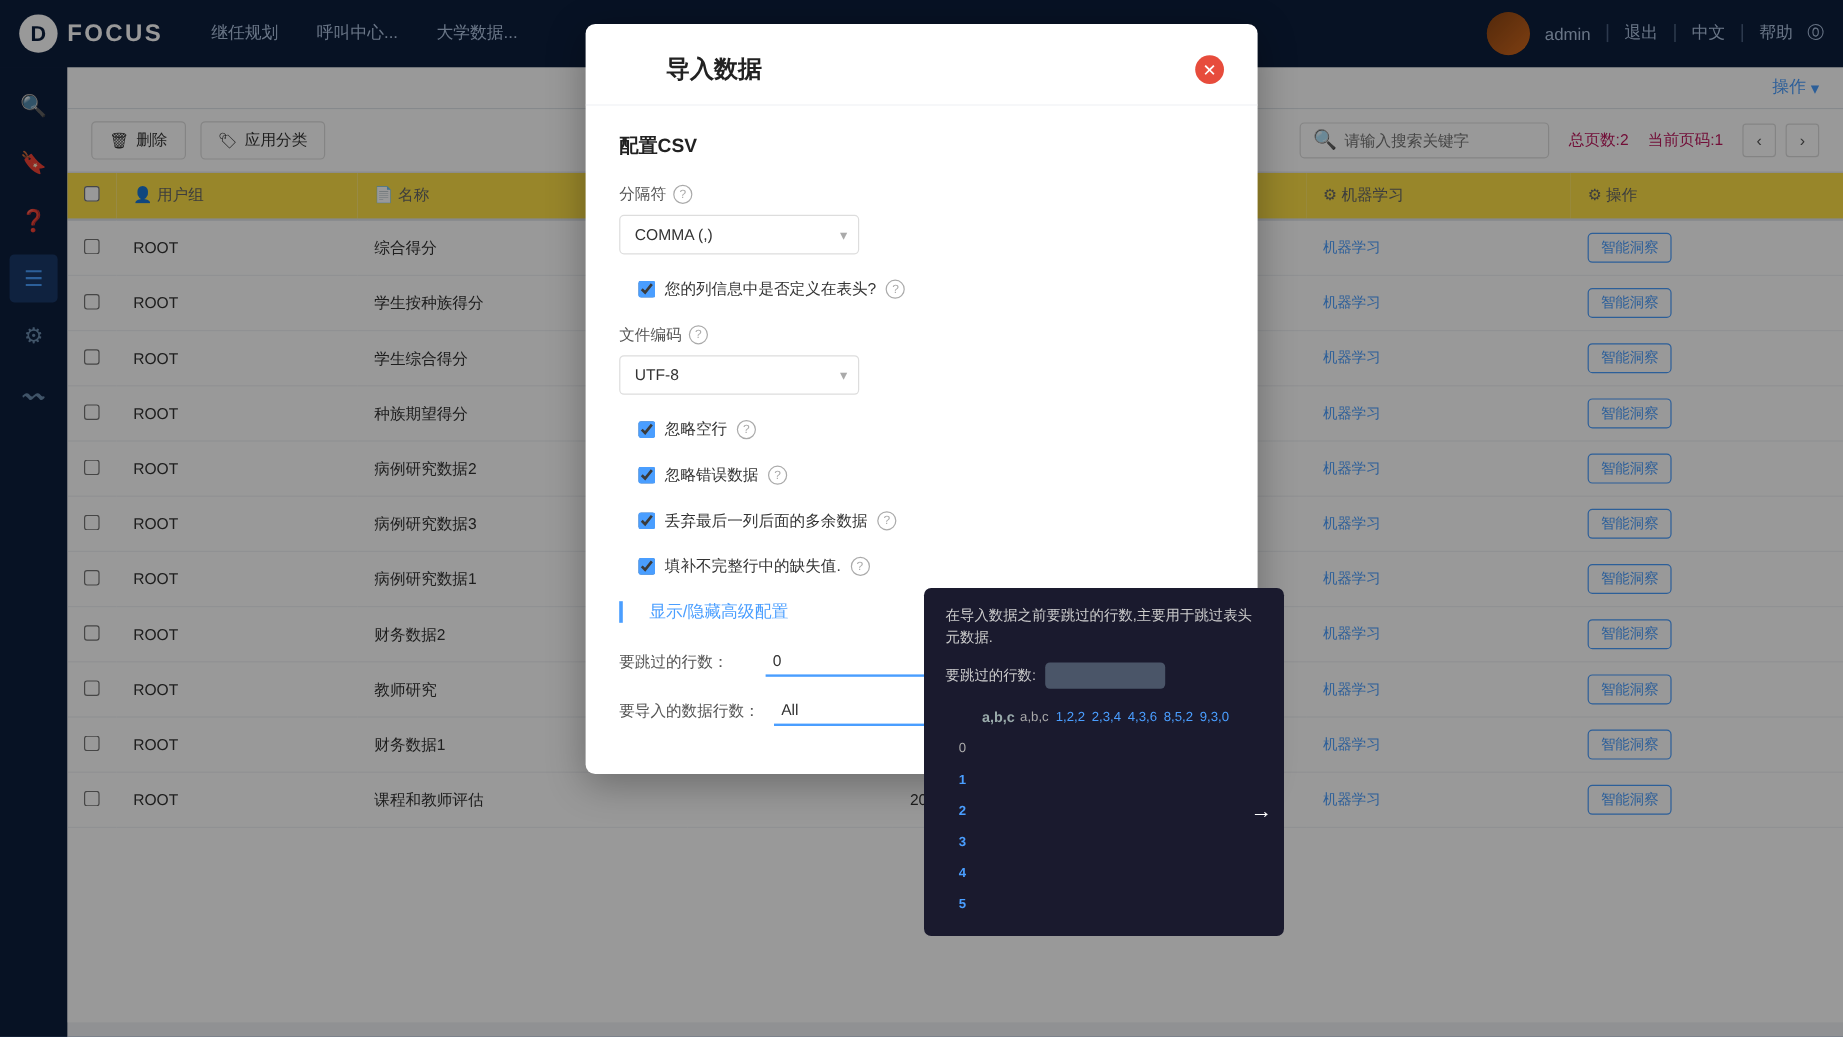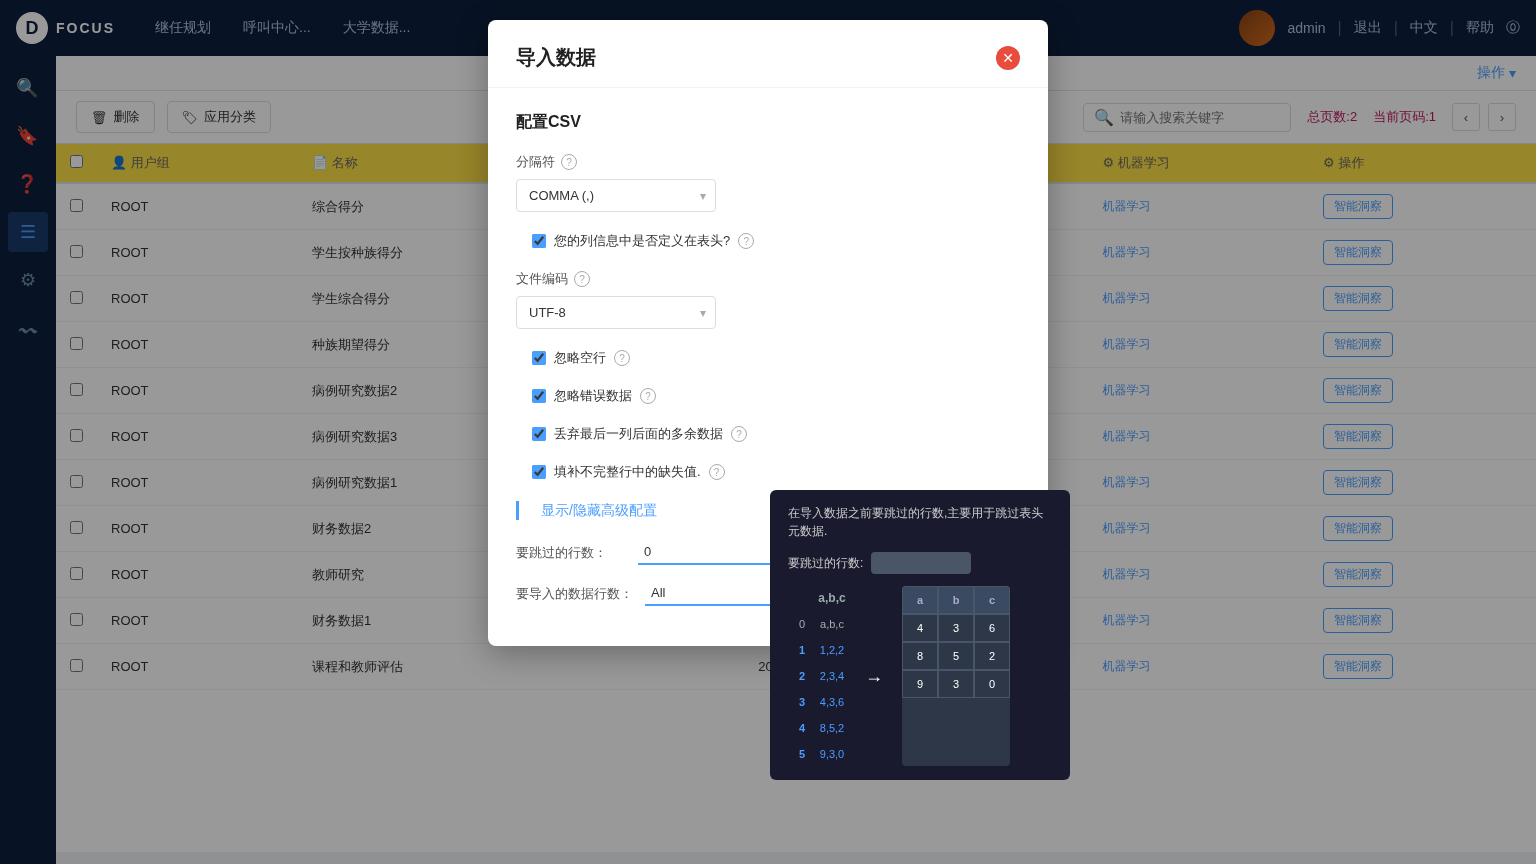--- a/index.html
+++ b/index.html
@@ -7,21 +7,21 @@
 
     
     .top-nav {
       position: absolute; top: 0; left: 0; right: 0; height: 56px;
       background: #0d1e3d; display: flex; align-items: center; padding: 0 16px;
       z-index: 10;
     }
     .logo-area { display: flex; align-items: center; gap: 8px; margin-right: 40px; }
     .logo-icon { width: 32px; height: 32px; background: #fff; border-radius: 50%; display: flex; align-items: center; justify-content: center; }
     .logo-d { color: #0d1e3d; font-weight: bold; font-size: 18px; }
-    .logo-text { color: #fff; font-size: 14px; font-weight: bold; letter-spacing: 2px; }
+    .logo-text { color: #fff; font-size: 20px; font-weight: bold; letter-spacing: 2px; }
     .nav-items { display: flex; gap: 32px; flex: 1; }
     .nav-item { color: #afc4e0; font-size: 14px; cursor: pointer; }
     .nav-right { display: flex; align-items: center; gap: 12px; }
     .avatar { width: 36px; height: 36px; border-radius: 50%; background: #8b4513; overflow: hidden; }
     .avatar-img { width: 100%; height: 100%; background: linear-gradient(135deg, #8b4513 0%, #d2691e 100%); border-radius: 50%; }
     .nav-user { color: #afc4e0; font-size: 14px; }
     .nav-divider { color: #4a6080; }
 
     
     .left-sidebar {
@@ -73,21 +73,21 @@
       background: rgba(0,0,0,0.4); z-index: 100;
     }
 
     
     .modal {
       position: absolute; top: 20px; left: 50%; transform: translateX(-50%);
       width: 560px; background: #fff; border-radius: 8px; box-shadow: 0 8px 32px rgba(0,0,0,0.3);
       z-index: 101; max-height: 820px; overflow-y: auto;
     }
     .modal-header { padding: 24px 28px 16px; border-bottom: 1px solid #f0f2f5; display: flex; justify-content: space-between; align-items: center; }
-    .modal-title { font-size: 20px; font-weight: 600; color: #222; }
+    .modal-title { font-size: 20px; font-weight: 600; color: #222; margin-left: 39px; }
     .close-btn { width: 24px; height: 24px; background: #e74c3c; border-radius: 50%; cursor: pointer; display: flex; align-items: center; justify-content: center; color: #fff; font-size: 14px; }
     .modal-body { padding: 24px 28px; }
     .section-title { font-size: 16px; font-weight: 600; color: #222; margin-bottom: 20px; }
 
     .form-group { margin-bottom: 20px; }
     .form-label { font-size: 13px; color: #555; margin-bottom: 8px; display: flex; align-items: center; gap: 6px; }
     .help-icon { width: 16px; height: 16px; border-radius: 50%; border: 1px solid #aaa; display: inline-flex; align-items: center; justify-content: center; font-size: 10px; color: #aaa; cursor: pointer; }
     .form-select { width: 200px; padding: 8px 12px; border: 1px solid #ddd; border-radius: 4px; background: #fff; font-size: 13px; color: #333; appearance: none; cursor: pointer; }
     .select-wrapper { position: relative; display: inline-block; }
     .select-arrow { position: absolute; right: 10px; top: 50%; transform: translateY(-50%); color: #aaa; pointer-events: none; font-size: 12px; }
@@ -465,21 +465,21 @@
     <div style="display:flex;gap:2px;">
       <div style="display:flex;flex-direction:column;gap:2px;">
         <div class="tooltip-cell header"></div>
         <div class="tooltip-cell" style="color:#aaa;">0</div>
         <div class="tooltip-cell" style="color:#4a9eff;font-weight:bold;">1</div>
         <div class="tooltip-cell" style="color:#4a9eff;font-weight:bold;">2</div>
         <div class="tooltip-cell" style="color:#4a9eff;font-weight:bold;">3</div>
         <div class="tooltip-cell" style="color:#4a9eff;font-weight:bold;">4</div>
         <div class="tooltip-cell" style="color:#4a9eff;font-weight:bold;">5</div>
       </div>
-      <div style="display:flex;flex-direction:column;gap:2px;">
+      <div style="display:flex;gap:2px;">
         <div class="tooltip-cell header" style="color:#9aa;font-weight:bold;font-size:12px;">a,b,c</div>
         <div class="tooltip-cell" style="color:#aaa;font-size:11px;">a,b,c</div>
         <div class="tooltip-cell" style="color:#4a9eff;font-size:11px;">1,2,2</div>
         <div class="tooltip-cell" style="color:#4a9eff;font-size:11px;">2,3,4</div>
         <div class="tooltip-cell" style="color:#4a9eff;font-size:11px;">4,3,6</div>
         <div class="tooltip-cell" style="color:#4a9eff;font-size:11px;">8,5,2</div>
         <div class="tooltip-cell" style="color:#4a9eff;font-size:11px;">9,3,0</div>
       </div>
     </div>
 

